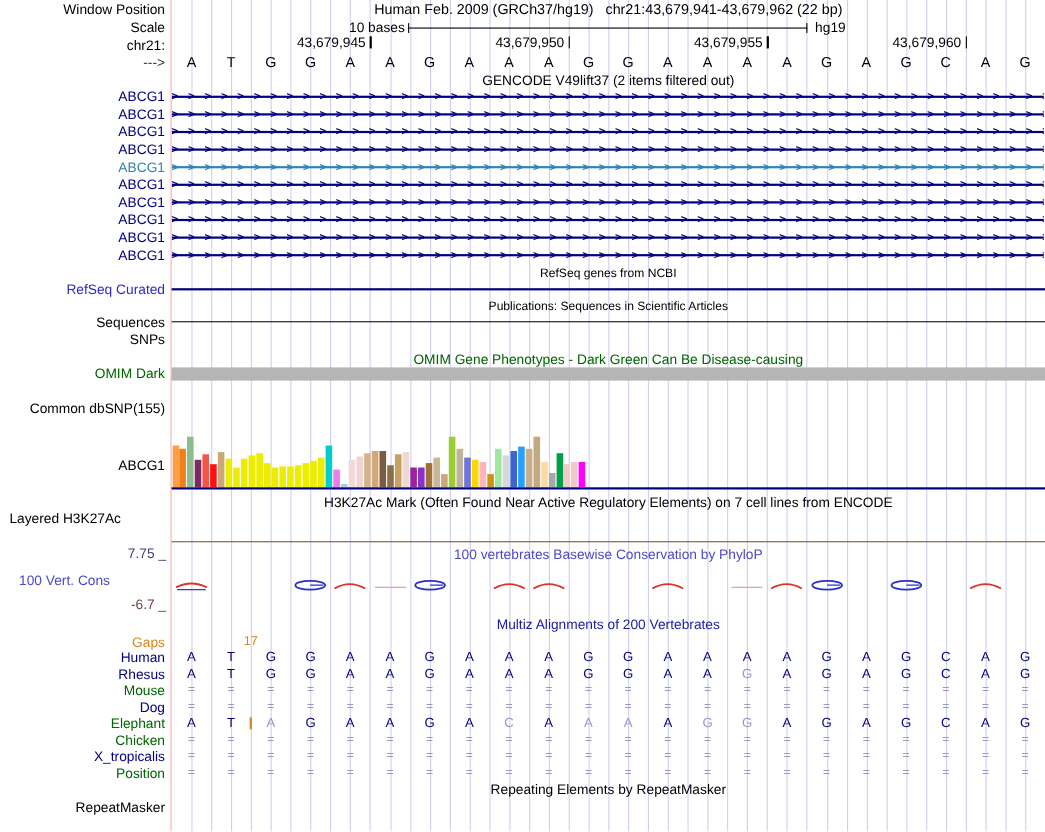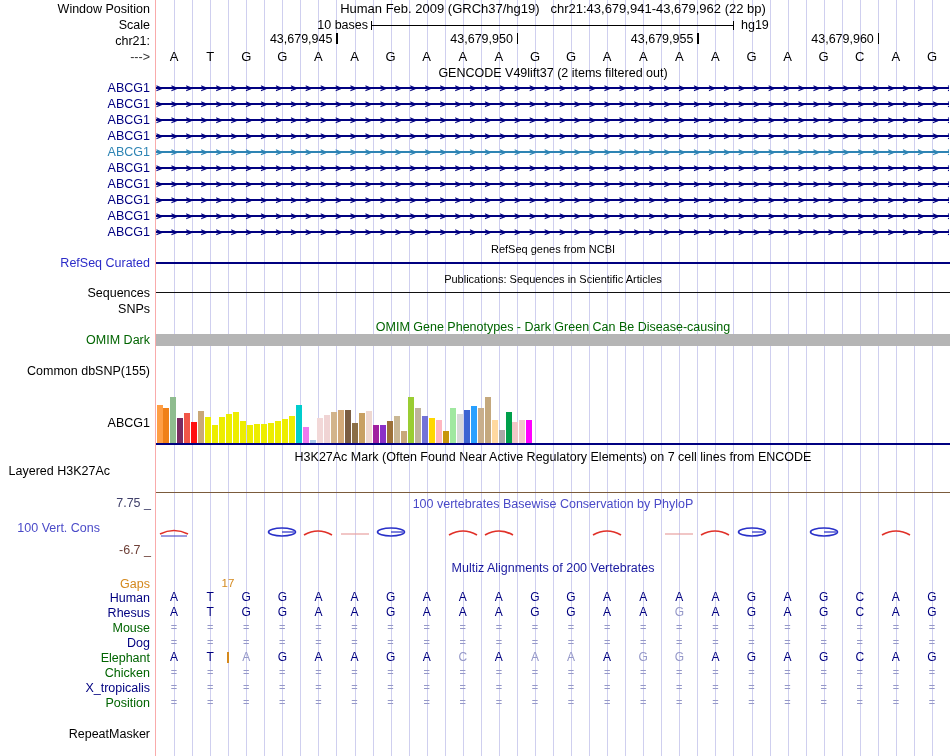--- a/index.html
+++ b/index.html
@@ -510,14 +510,15 @@
 
   <div class="thdr" style="top:497px;color:#4A4AC8">100 vertebrates Basewise Conservation by PhyloP</div>
   <div class="glabel" style="top:496px;color:#40406A;width:151px">7.75 _</div>
   <div class="glabel" style="top:521px;color:#4A4AC8;width:100px">100 Vert. Cons</div>
   <div class="glabel" style="top:543px;color:#6E4038;width:151px">-6.7 _</div>
 
   <div class="thdr" style="top:561px;color:#1A1AA0">Multiz Alignments of 200 Vertebrates</div>
   <div class="glabel" style="top:577px;color:#D4881C">Gaps</div>
   <div class="abs" style="left:208px;top:577px;width:40px;text-align:center;font-size:11.5px;color:#D4881C">17</div>
 
+  <div class="thdr" style="top:711px">Repeating Elements by RepeatMasker</div>
   <div class="glabel" style="top:727px">RepeatMasker</div>
 </div>
 
 </body></html>

